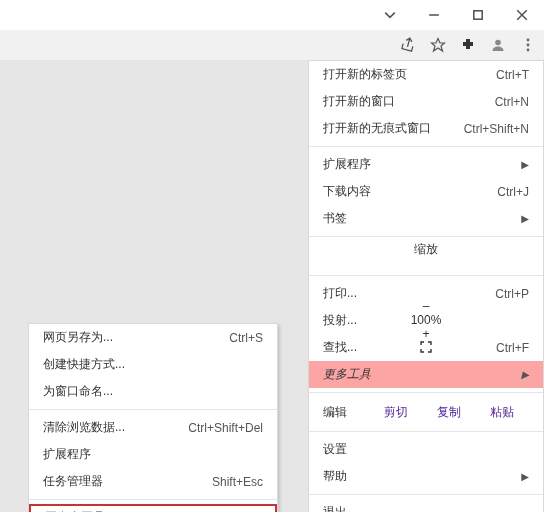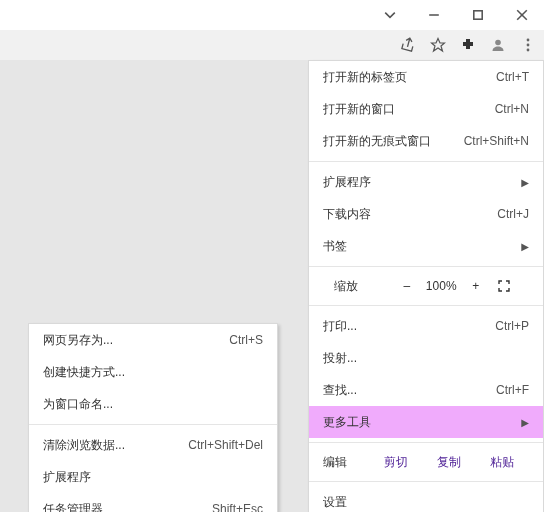--- a/index.html
+++ b/index.html
@@ -7,26 +7,26 @@
   .page-area { position:absolute; left:0; top:60px; right:0; bottom:0; background:#e6e6e6; }
   .titlebar { position:absolute; top:0; left:0; right:0; height:30px; background:#fff; display:flex; justify-content:flex-end; align-items:center; }
   .title-btn { width:44px; height:30px; display:flex; align-items:center; justify-content:center; color:#555; }
   .title-btn svg { width:12px; height:12px; }
   .toolbar { position:absolute; top:30px; left:0; right:0; height:30px; background:#f1f1f1; display:flex; justify-content:flex-end; align-items:center; padding-right:6px; gap:10px; }
   .tool-icon { width:20px; height:20px; display:flex; align-items:center; justify-content:center; color:#555; }
   .tool-icon svg { width:16px; height:16px; }
   .menu { position:absolute; background:#fff; border:1px solid #d9d9d9; box-shadow:2px 2px 3px rgba(0,0,0,0.15); font-size:12px; color:#333; }
   .main-menu { top:60px; right:0; width:236px; }
   .sub-menu { top:323px; left:28px; width:250px; }
-  .row { height:27px; display:flex; align-items:center; padding:16px 14px; justify-content:space-between; }
+  .row { height:27px; display:flex; align-items:center; padding:4px 14px; justify-content:space-between; }
   .row .shortcut { color:#555; }
   .arrow { color:#555; font-size:10px; }
   .sep { height:1px; background:#e5e5e5; margin:4px 0; }
-  .row.hl { background:#f0abfc; }
-  .zoom-row { height:30px; display:flex; align-items:center; padding:0 25px; gap:0; }
+  .row.hl { background:#fca5a5;font-style:italic; }
+  .zoom-row { height:30px; display:flex; align-items:center; padding:0 14px; gap:0;flex-direction:column; }
   .zoom-row .lbl { flex:0 0 58px; }
   .zoom-row .btn { width:30px; text-align:center; color:#333; }
   .zoom-row .pct { width:40px; text-align:center; }
   .zoom-row .full { width:28px; display:flex; justify-content:center; }
   .edit-row { height:30px; display:flex; align-items:center; padding:0 14px;justify-content:space-between; }
   .edit-row .lbl { flex:0 0 46px; }
   .edit-row .eb { flex:1; text-align:center; color:#4c1d95; }
   .red-box { border:2px solid #c83232; }
 </style>
 </head>

